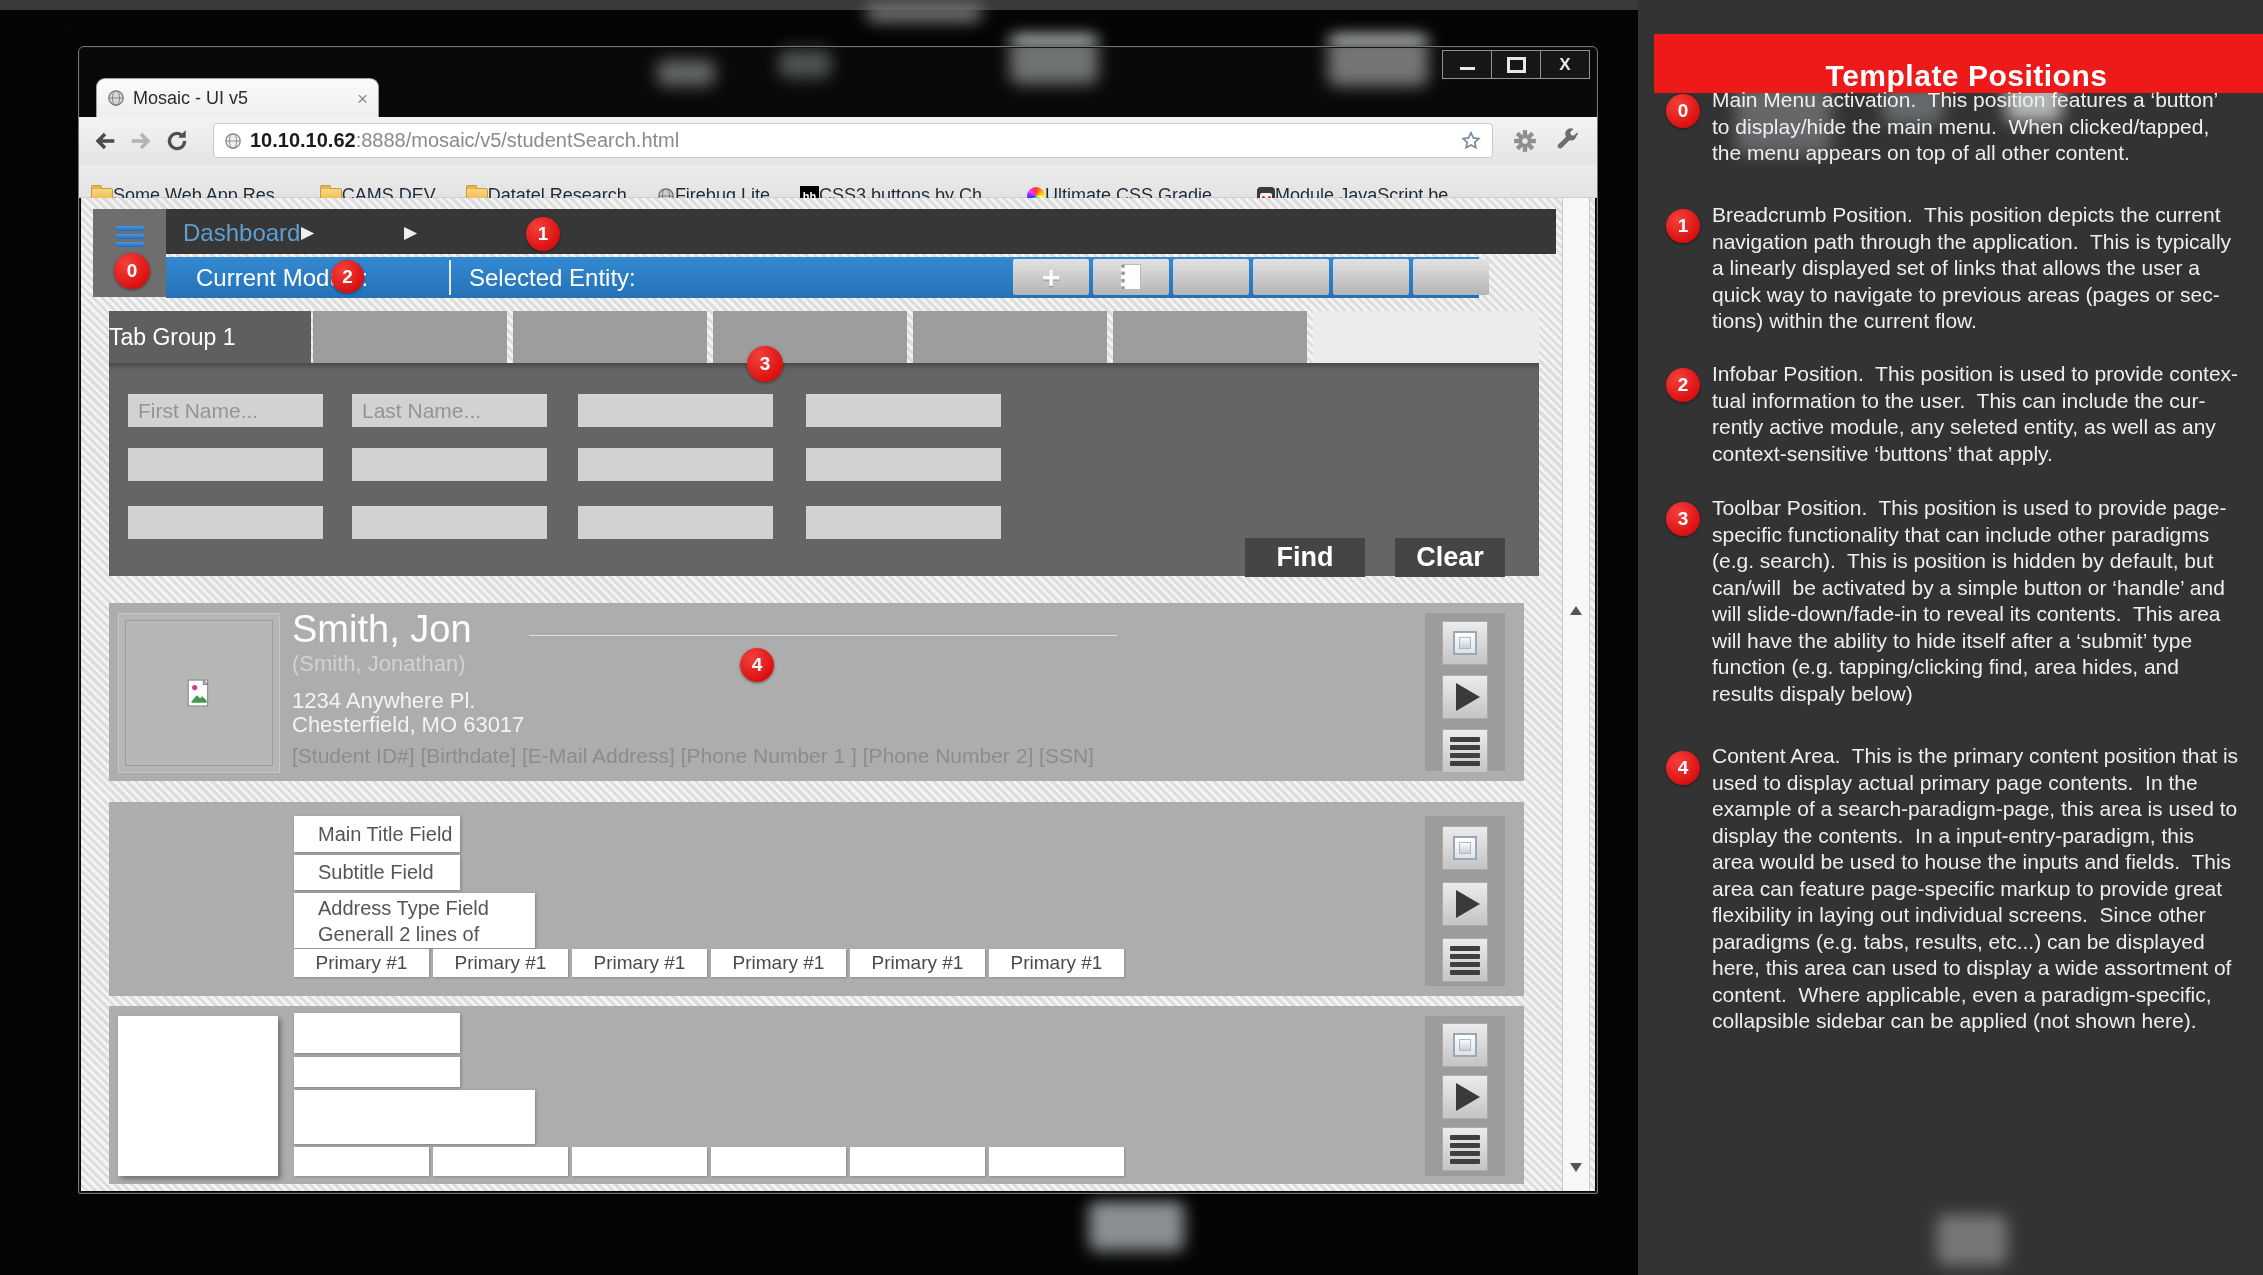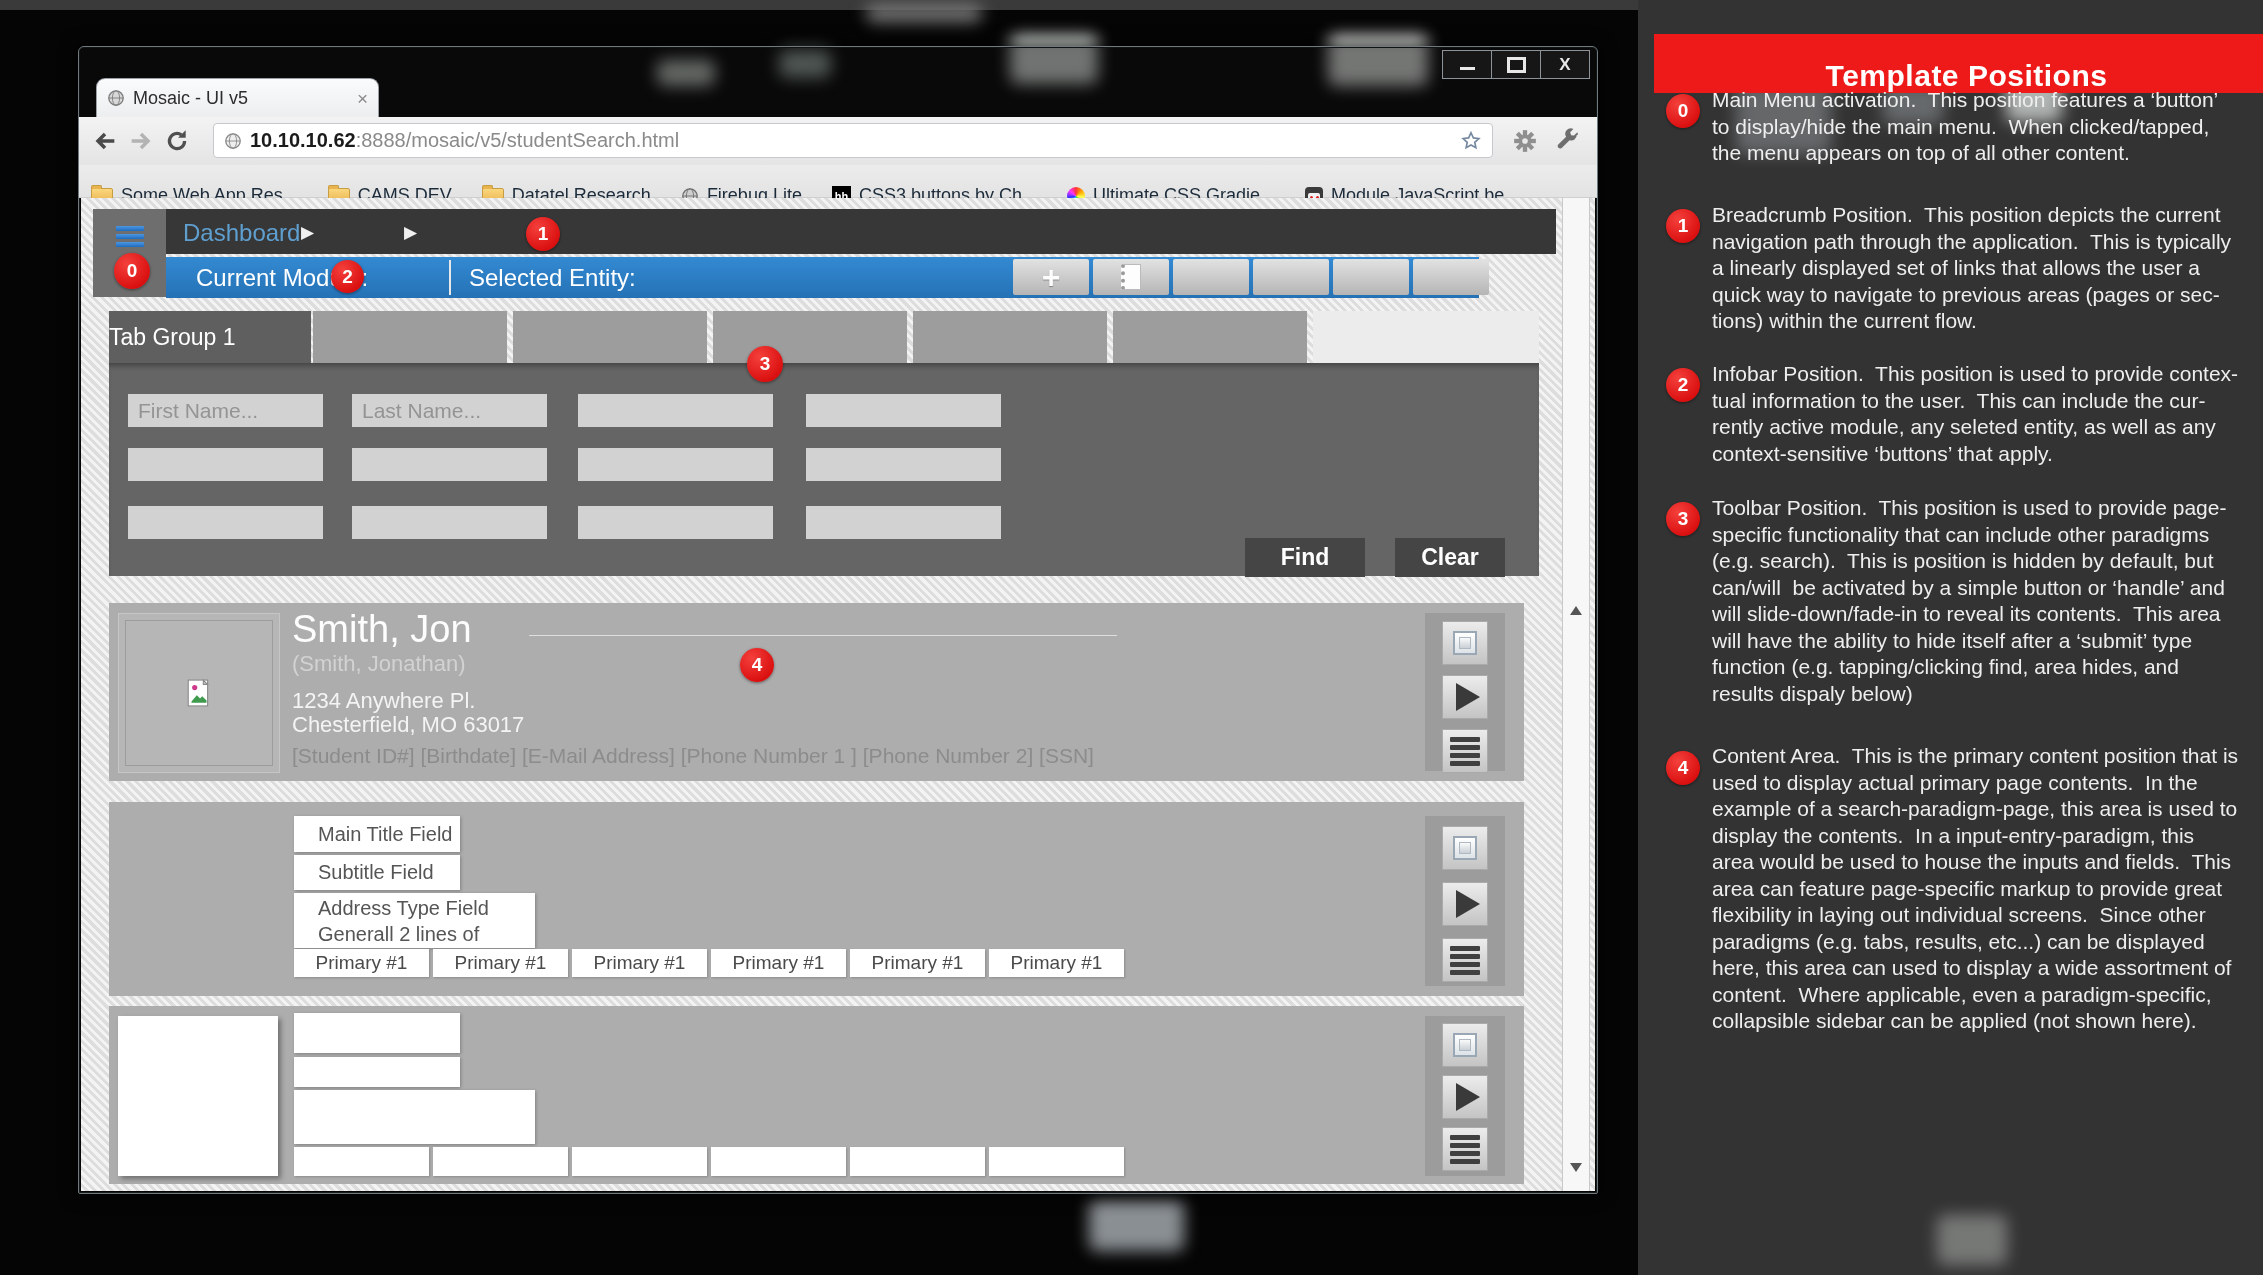--- a/index.html
+++ b/index.html
@@ -22,21 +22,21 @@
   #tab-close{color:#8b8b8b;font-size:19px;line-height:1;cursor:pointer;}
   #chrome-bar{position:absolute;left:0;top:70px;width:100%;height:48px;background:linear-gradient(#f3f3f3,#e4e4e4);
               border-bottom:1px solid #c9c9c9;display:flex;align-items:center;}
   .navbtn{width:36px;height:36px;display:flex;align-items:center;justify-content:center;cursor:pointer;}
   #urlbar{position:absolute;left:134px;top:6px;width:1280px;height:35px;background:#fff;border:1px solid #c6c9cc;
           border-radius:4px;display:flex;align-items:center;padding:0 10px;box-sizing:border-box;}
   #url-host{font-size:20px;font-weight:bold;color:#1b1b1b;margin-left:8px;white-space:nowrap;}
   #url-path{font-size:20px;color:#8a8a8a;white-space:nowrap;}
   #bookmarks{position:absolute;left:0;top:118px;width:100%;height:33px;background:linear-gradient(#ececec,#e3e3e3);
              border-bottom:1px solid #cfcfcf;display:flex;align-items:center;padding-left:12px;box-sizing:border-box;gap:30px;}
-  .bm{display:flex;align-items:center;gap:8px;cursor:pointer;margin-top:29px;}
+  .bm{display:flex;align-items:center;cursor:pointer;margin-top:29px;}
   .bm-label{font-size:18px;color:#1c2b3a;white-space:nowrap;}
   .ic-folder{width:20px;height:14px;background:linear-gradient(#fbd77c,#e9b34e);border:1px solid #c79d44;border-radius:2px;position:relative;}
   .ic-folder::before{content:"";position:absolute;top:-4px;left:-1px;width:9px;height:3px;background:#e9b34e;border:1px solid #c79d44;border-bottom:none;border-radius:2px 2px 0 0;}
   .ic-hh{width:19px;height:19px;background:#000;color:#fff;font-size:11px;font-weight:bold;display:flex;align-items:center;justify-content:center;}
   .ic-rainbow{width:18px;height:18px;border-radius:50%;background:conic-gradient(#f33,#fa0,#ff5,#3d3,#3cf,#33f,#f3f,#f33);}
   .ic-robot{width:18px;height:18px;background:#3a3a3a;border-radius:4px;position:relative;}
   .ic-robot::before{content:"";position:absolute;left:3px;top:6px;width:12px;height:9px;background:#f2f2f2;border-radius:2px;}
   .ic-robot::after{content:"";position:absolute;left:5px;top:9px;width:3px;height:3px;background:#d22;border-radius:50%;box-shadow:6px 0 0 #d22;}
   
   #content{position:absolute;left:2px;top:151px;width:1514px;height:993px;overflow:hidden;
@@ -55,21 +55,21 @@
   .ic-notebook{width:20px;height:26px;background:#fdfdfd;border:1px solid #bbb;border-left:4px dotted #9a9a9a;box-sizing:border-box;}
   
   #tabrow{position:absolute;left:28px;top:113px;width:1430px;height:52px;}
   #tab-active{position:absolute;left:0;top:0;width:202px;height:52px;background:#5f5f5f;color:#fff;font-size:23px;display:flex;align-items:center;box-sizing:border-box;cursor:pointer;}
   .tab-idle{position:absolute;top:0;width:194px;height:52px;background:#9d9d9d;cursor:pointer;}
   #tab-spare{position:absolute;left:1204px;top:0;width:226px;height:52px;background:#ececec;}
   
   #form-panel{position:absolute;left:28px;top:165px;width:1430px;height:213px;background:#656565;box-shadow:inset 0 6px 6px -4px #00000066;}
   .field{position:absolute;width:195px;height:33px;background:#d2d2d2;border:none;font-size:21px;color:#3c3c3c;padding:0 10px;box-sizing:border-box;font-family:"Liberation Sans",sans-serif;}
   .field::placeholder{color:#949494;opacity:1;}
-  .form-btn{position:absolute;top:175px;height:39px;background:#454545;color:#fff;font-weight:bold;font-size:23px;display:flex;align-items:center;justify-content:center;cursor:pointer;}
+  .form-btn{position:absolute;top:175px;height:39px;background:#454545;color:#fff;font-weight:bold;font-size:27px;display:flex;align-items:center;justify-content:center;cursor:pointer;}
   
   .card{position:absolute;left:28px;width:1415px;background:#adadad;}
   #imgbox1{position:absolute;left:9px;top:10px;width:160px;height:158px;background:#b6b6b6;border:1px solid #c6c6c6;box-shadow:inset 0 0 0 6px #b6b6b6, inset 0 0 0 7px #9c9c9c;display:flex;align-items:center;justify-content:center;}
   .imgbox-white{position:absolute;background:#fff;box-shadow:3px 3px 5px rgba(0,0,0,.35);display:flex;align-items:center;justify-content:center;text-align:center;}
   .imgbox-white .ph-text{font-size:20px;line-height:27px;color:#9a9a9a;white-space:pre-line;}
   #r1-name{position:absolute;left:183px;top:5px;font-size:38px;color:#fdfdfd;}
   #r1-line{position:absolute;left:420px;top:32px;width:588px;height:1px;background:#dedede;}
   #r1-alt{position:absolute;left:183px;top:48px;font-size:22px;color:#d2d2d2;}
   #r1-a1{position:absolute;left:183px;top:85px;font-size:22px;color:#f4f4f4;}
   #r1-a2{position:absolute;left:183px;top:109px;font-size:22px;color:#f4f4f4;}

